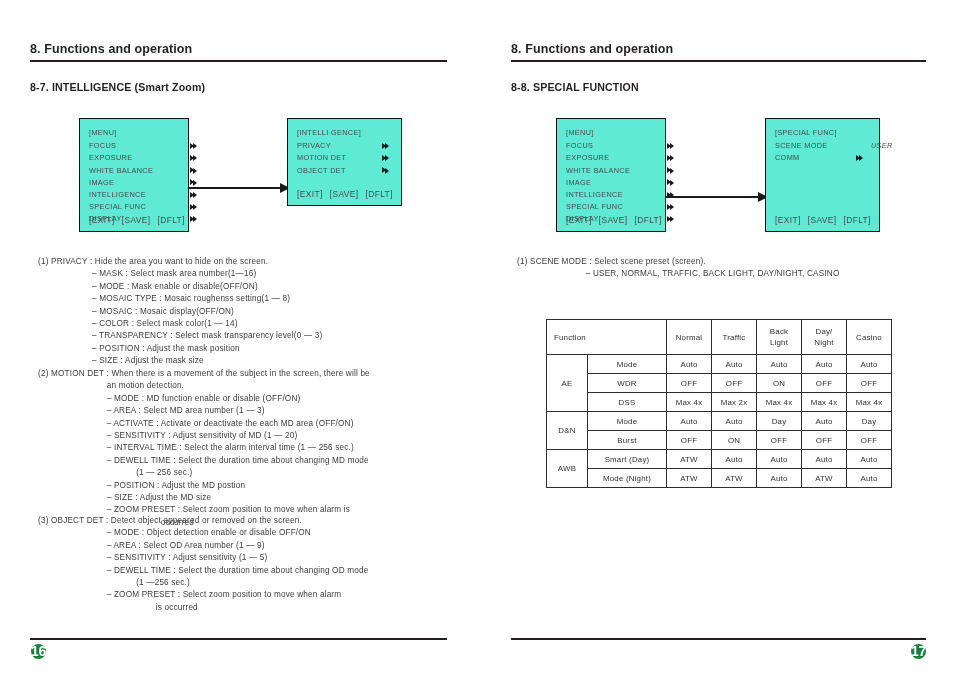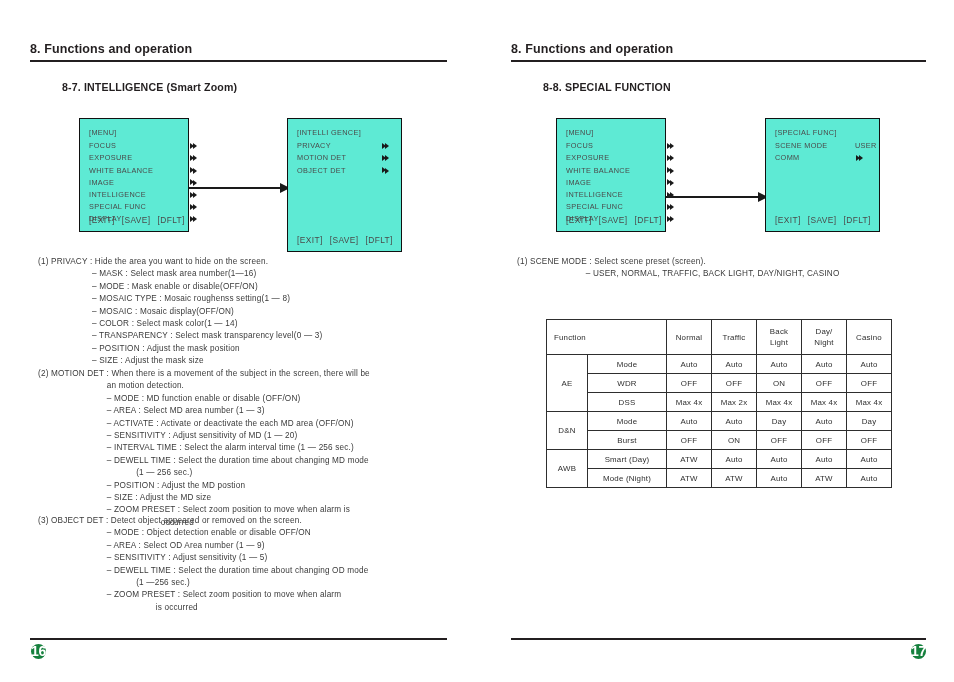--- a/index.html
+++ b/index.html
@@ -42,21 +42,20 @@
   .rule-thick {
     border-top: 2.2px solid #231f20;
   }
   .section-title {
     position: absolute;
     left: 30px;
     top: 81px;
     font-size: 10.6px;
     font-weight: bold;
     letter-spacing: 0.15px;
-    margin-left: 32px;
   }
   .page-right .section-title { left: 511px; }
 
   
   .osd {
     position: absolute;
     background: #5eead4;
     border: 1.6px solid #111;
     box-sizing: border-box;
   }
@@ -228,21 +227,21 @@
     </div>
     <div class="osd-footer">
       <span>[EXIT]</span><span>[SAVE]</span><span>[DFLT]</span>
     </div>
   </div>
 
   <div class="connector" style="left:189px; top:187px; width:92px;">
     <div class="head"></div>
   </div>
 
-  <div class="osd" style="left:287px; top:118px; width:115px; height:134px;">
+  <div class="osd" style="left:287px; top:118px; width:115px; height:88px;">
     <div class="osd-inner">
       <div class="osd-line title">[INTELLI GENCE]</div>
       <div class="osd-line">
         <span>PRIVACY</span>
         <span class="arrow-glyph" style="left:88px;"></span>
       </div>
       <div class="osd-line">
         <span>MOTION DET</span>
         <span class="arrow-glyph" style="left:88px;"></span>
       </div>
@@ -341,21 +340,21 @@
 
   <div class="connector" style="left:189px; top:196px; width:93px;">
     <div class="head"></div>
   </div>
 
   <div class="osd" style="left:288px; top:118px; width:115px; height:114px;">
     <div class="osd-inner">
       <div class="osd-line title">[SPECIAL FUNC]</div>
       <div class="osd-line">
         <span>SCENE MODE</span>
-        <span class="osd-val" style="left:80px; top:0;">USER</span>
+        <span class="osd-val" style="left:96px; top:0;font-style:italic;">USER</span>
       </div>
       <div class="osd-line">
         <span>COMM</span>
         <span class="arrow-glyph" style="left:84px;"></span>
       </div>
     </div>
     <div class="osd-footer">
       <span>[EXIT]</span><span>[SAVE]</span><span>[DFLT]</span>
     </div>
   </div>

